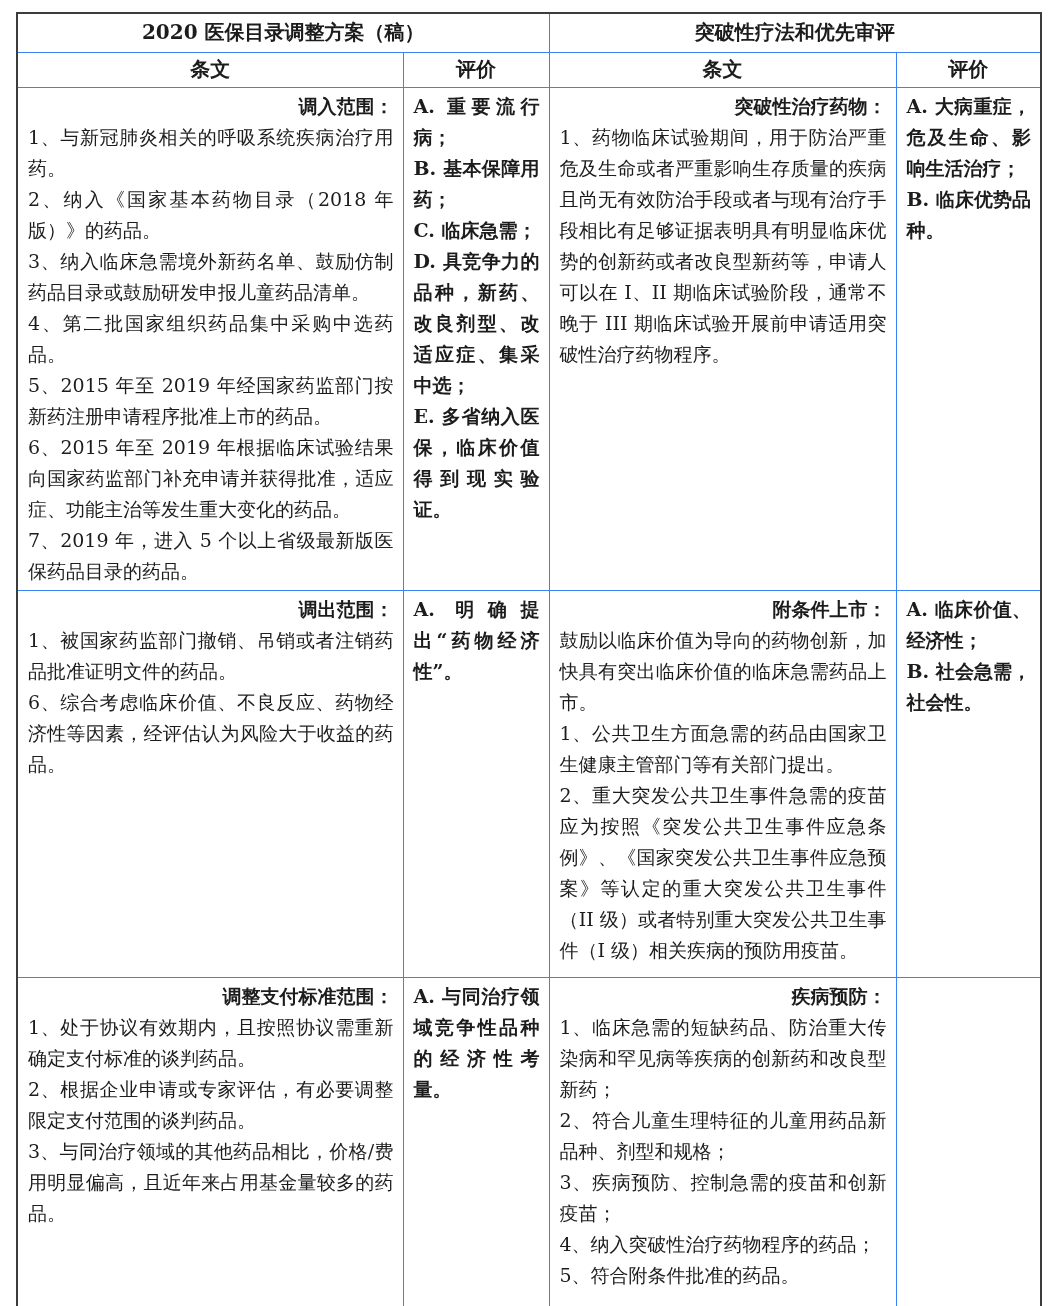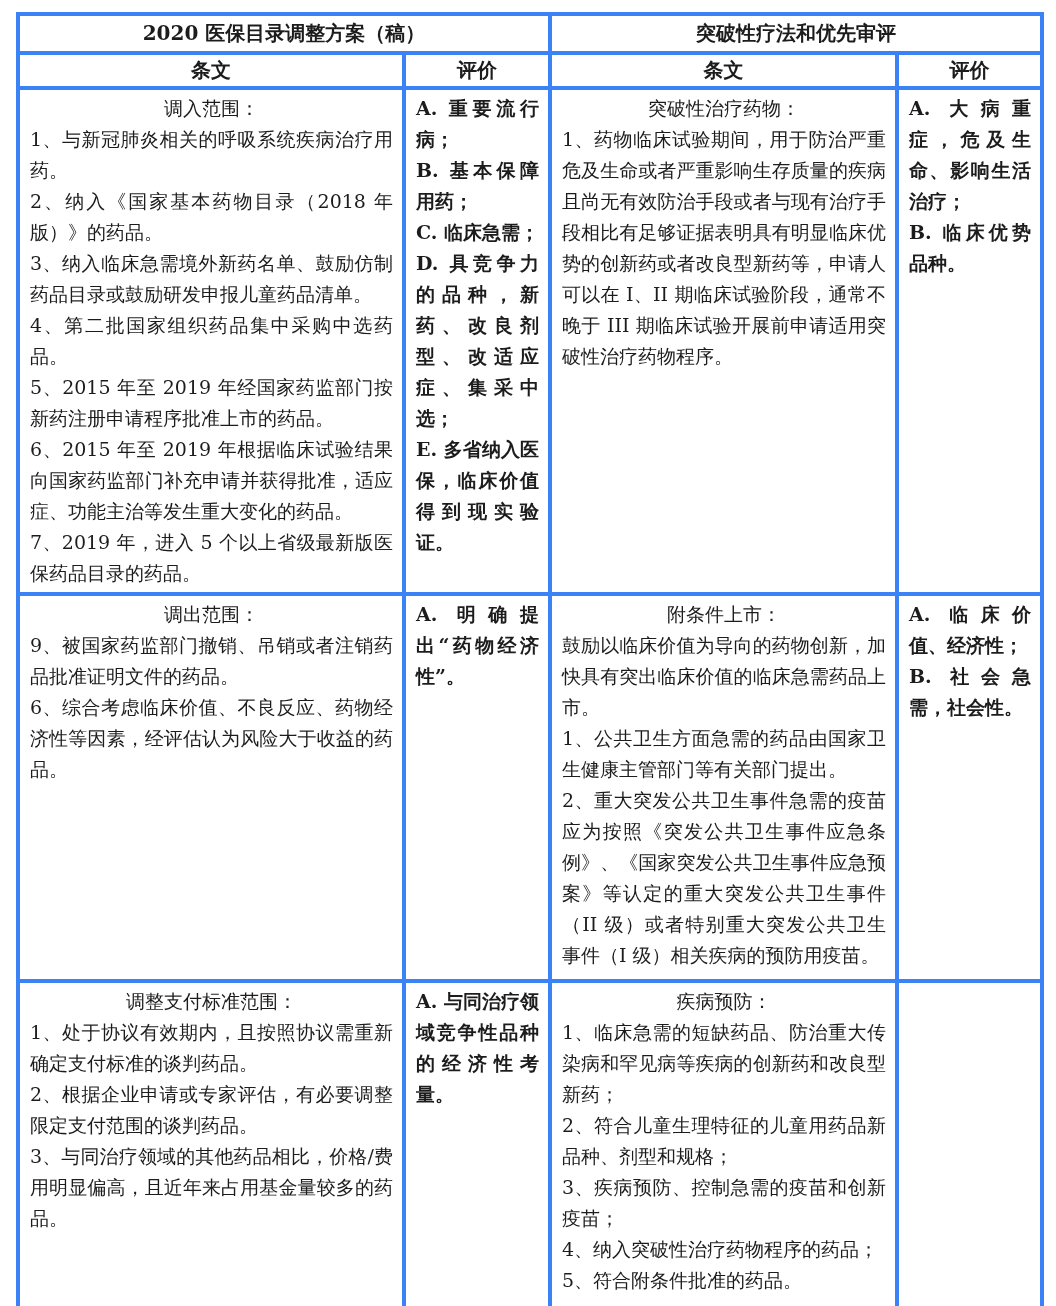--- a/index.html
+++ b/index.html
@@ -16,21 +16,21 @@
     position: absolute;
     left: 16px;
     top: 12px;
     width: 1024px;
     border-collapse: collapse;
     table-layout: fixed;
     border: 2px solid #3c3c3c;
   }
   .doc-table th,
   .doc-table td {
-    border: 4px solid #3b82f6;
+    border: 1px solid #3b82f6;
     vertical-align: top;
     overflow: hidden;
   }
   .doc-table th {
     font-weight: bold;
     text-align: center;
     vertical-align: middle;
     font-size: 20px;
     padding: 2px 4px;
   }
@@ -39,22 +39,22 @@
     font-size: 19px;
     line-height: 31px;
   }
   .para {
     margin: 0;
     text-align: justify;
     text-justify: inter-character;
     word-break: break-all;
   }
   .title-para {
-    font-weight: normal;
-    text-align: center;
+    font-weight: bold;
+    text-align: right;
   }
   td.eval-cell .para {
     font-weight: bold;
   }
   tr.header-title-row { height: 39px; }
   tr.header-cols-row  { height: 35px; margin-left: 28px; }
   tr.body-row-1 { height: 490px; }
   tr.body-row-2 { height: 387px; }
   tr.body-row-3 { height: 402px; }
 </style>
@@ -113,21 +113,21 @@
         <div>
             <p class="para">A. 大病重症，危及生命、影响生活治疗；</p>
             <p class="para">B. 临床优势品种。</p>
           </div>
       </td>
     </tr>
     <tr class="body-row-2">
       <td class="article-cell">
         <p class="para title-para">调出范围：</p>
         <div>
-            <p class="para">9、被国家药监部门撤销、吊销或者注销药品批准证明文件的药品。</p>
+            <p class="para">1、被国家药监部门撤销、吊销或者注销药品批准证明文件的药品。</p>
             <p class="para">6、综合考虑临床价值、不良反应、药物经济性等因素，经评估认为风险大于收益的药品。</p>
           </div>
       </td>
       <td class="eval-cell">
         <div>
             <p class="para">A. 明确提出“药物经济性”。</p>
           </div>
       </td>
       <td class="article-cell">
         <p class="para title-para">附条件上市：</p>

